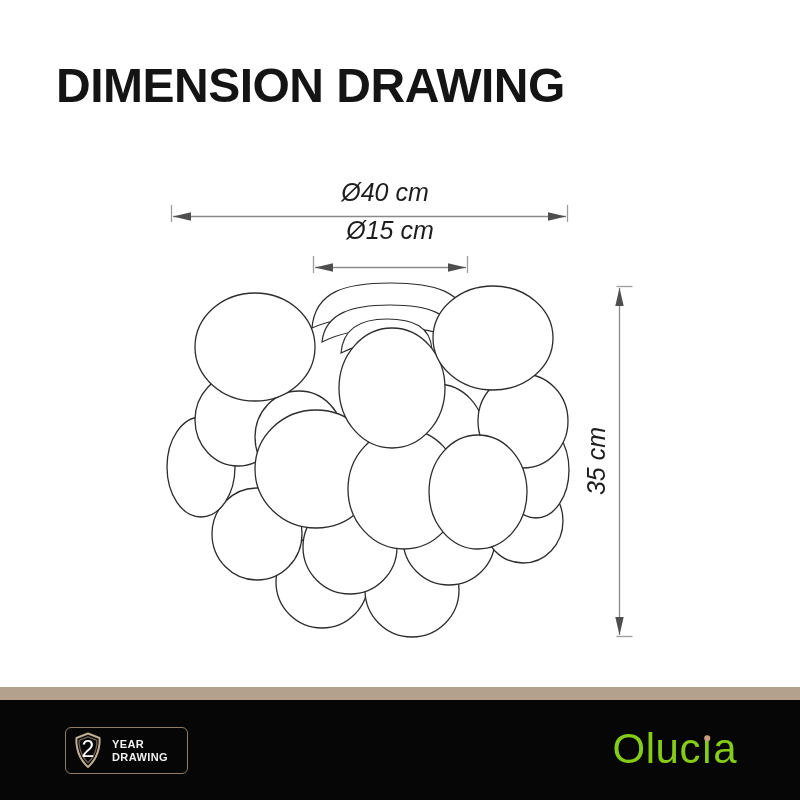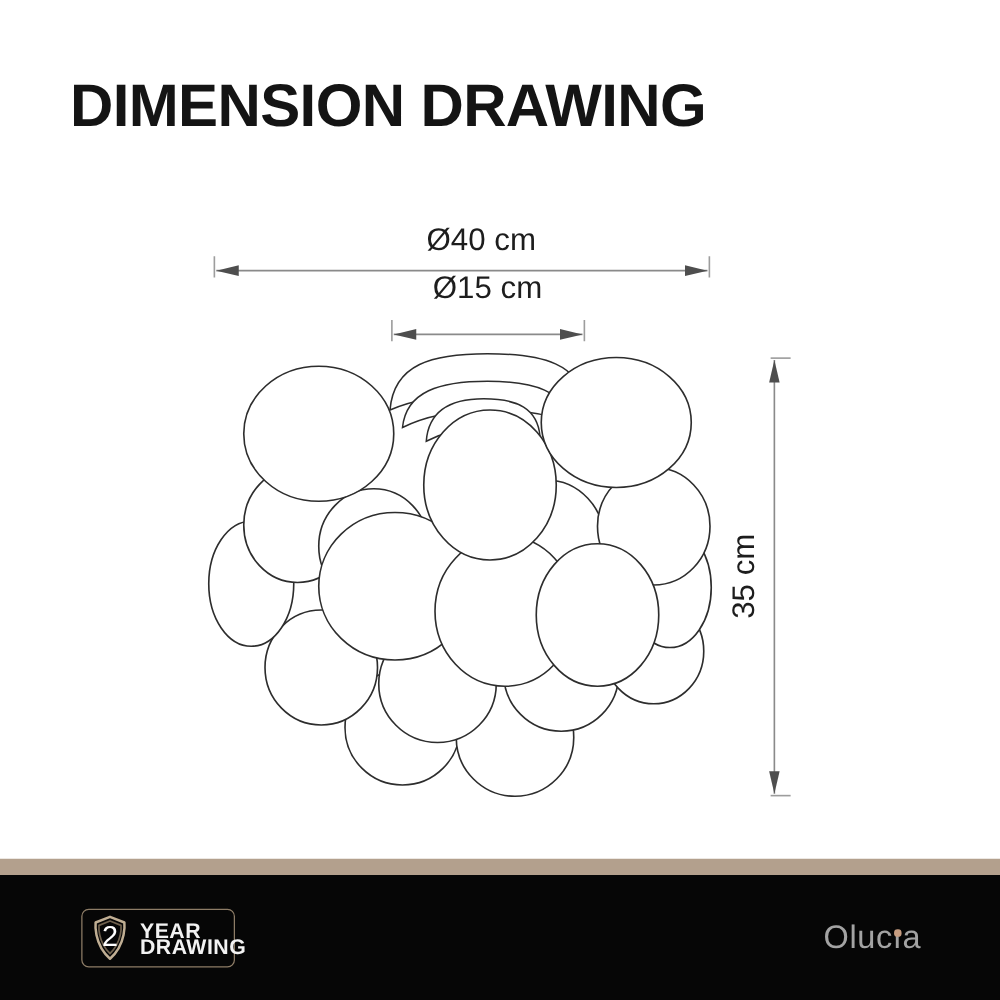--- a/index.html
+++ b/index.html
@@ -18,21 +18,21 @@
     left: 56px;
     top: 58px;
     font-size: 48px;
     font-weight: 700;
     letter-spacing: -0.5px;
     color: #141414;
     white-space: nowrap;
   }
 
   
-  .stage { position: absolute; inset: 0; }
+  .stage { position: absolute; inset: 0; font-style: italic; }
   .stage svg { position: absolute; left: 0; top: 0; }
 
   .dim-label {
     position: absolute;
     font-size: 25px;
     color: #1d1d1d;
     white-space: nowrap;
   }
   .dim-label.total  { left: 385px; top: 178px; transform: translateX(-50%); }
   .dim-label.canopy { left: 390px; top: 216px; transform: translateX(-50%); }
@@ -78,31 +78,31 @@
     left: 0; top: 1px;
     width: 30px; height: 33px;
     display: flex; align-items: center; justify-content: center;
     color: #ffffff;
     font-size: 23px;
     font-weight: 400;
   }
   .warranty-text {
     margin-left: 9px;
     color: #f2f2f2;
-    font-size: 17px;
+    font-size: 11px;
     font-weight: 700;
     letter-spacing: 0.4px;
     line-height: 13px;
   }
   .brand-logo {
     position: absolute;
     right: 63px; top: 50%;
     transform: translateY(-52%);
-    color: #a3a3a3;
-    font-size: 26px;
+    color: #84cc16;
+    font-size: 42px;
     font-weight: 400;
     letter-spacing: 0.5px;
     line-height: 1;
     white-space: nowrap;
   }
   .brand-logo .i-wrap { position: relative; display: inline-block; }
   .brand-logo .i-dot {
     position: absolute;
     left: 50%; top: 7px;
     width: 5.5px; height: 5.5px;

